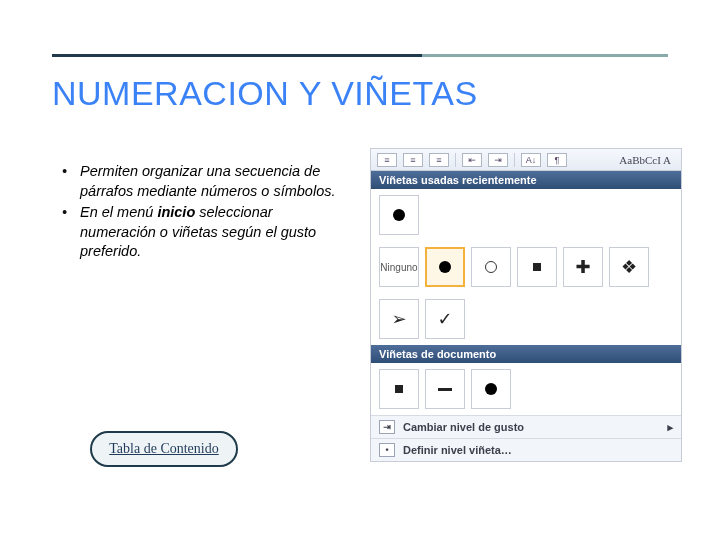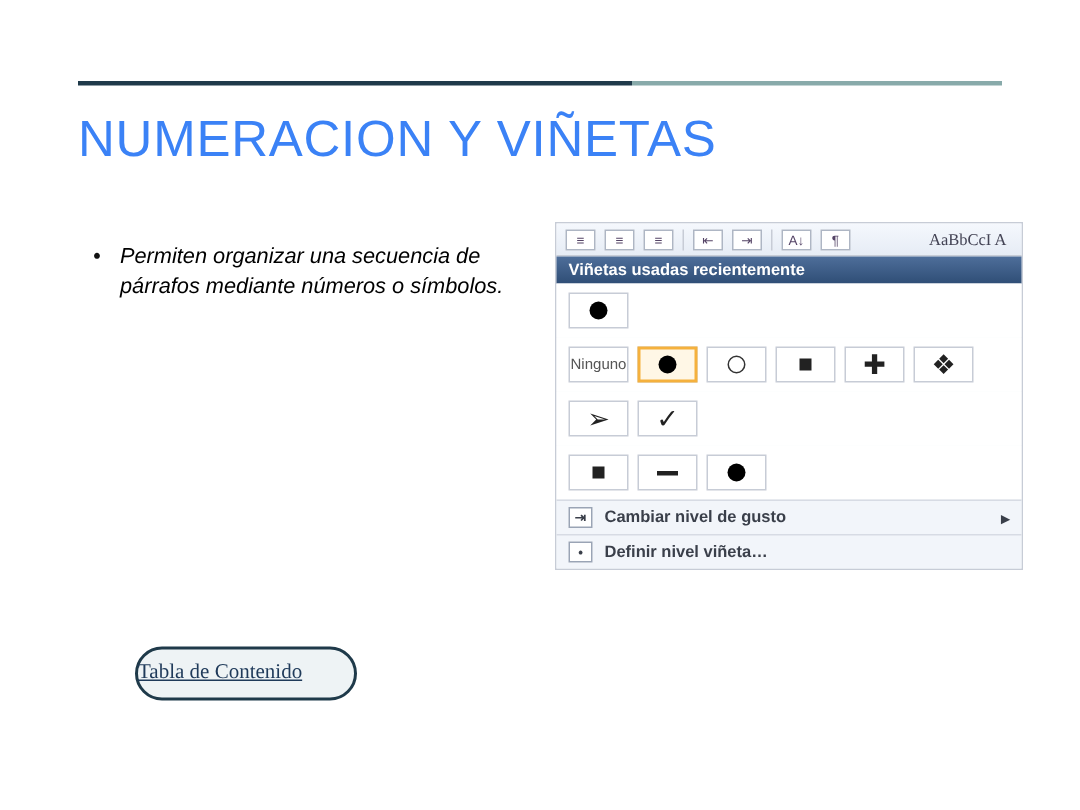--- a/index.html
+++ b/index.html
@@ -56,21 +56,21 @@
     position: absolute;
     top: 431px;
     left: 90px;
     width: 148px;
     height: 36px;
     border: 2px solid #1f3a4a;
     border-radius: 18px;
     background: #eef3f5;
     display: flex;
     align-items: center;
-    justify-content: flex-start;
+    justify-content: center;
     cursor: pointer;
   }
   .toc-button span {
     font-family: "Times New Roman", serif;
     font-size: 14px;
     color: #1f3a5a;
     text-decoration: underline;
   }
   
   .menu {
@@ -113,21 +113,21 @@
     padding: 3px 8px;
   }
   .row {
     display: flex;
     align-items: center;
     gap: 6px;
     padding: 6px 8px;
     background: #fff;
   }
   .tile {
-    width: 40px; height: 24px;
+    width: 40px; height: 40px;
     border: 1px solid #c7ccd6;
     background: #fff;
     display: flex; align-items: center; justify-content: center;
     font-size: 18px; color: #222;
   }
   .tile.hover { outline: 2px solid #f5b13d; outline-offset: -2px; background: #fff7e6; }
   .tile .none { font-size: 10px; color: #555; }
   .footer-item {
     display: flex; align-items: center; gap: 8px;
     padding: 4px 8px;
@@ -150,20 +150,23 @@
 </head>
 <body>
 
 <div class="top-bar"></div>
 
 <h1 class="title">NUMERACION Y VIÑETAS</h1>
 
 <div class="content">
   <ul class="bullet-list">
     <li>Permiten organizar una secuencia de párrafos mediante números o símbolos.</li>
+    <li>
+      <span>En el menú </span><span class="bold">inicio</span><span> seleccionar numeración o viñetas según el gusto preferido.</span>
+    </li>
   </ul>
 </div>
 
 <div class="toc-button">
   <span>Tabla de Contenido</span>
 </div>
 
 <div class="menu">
   <div class="ribbon">
     <div class="rb">≡</div>
@@ -199,20 +202,21 @@
         <div class="sqsm"></div>
       </div>
     <div class="tile">✚</div>
     <div class="tile">❖</div>
   </div>
   <div class="row">
     <div class="tile">➢</div>
     <div class="tile">✓</div>
   </div>
 
+  <div class="section-h">Viñetas de documento</div>
   <div class="row">
     <div class="tile">
         <div class="sqsm"></div>
       </div>
     <div class="tile">
         <div class="dash"></div>
       </div>
     <div class="tile">
         <div class="dot-lg"></div>
       </div>

